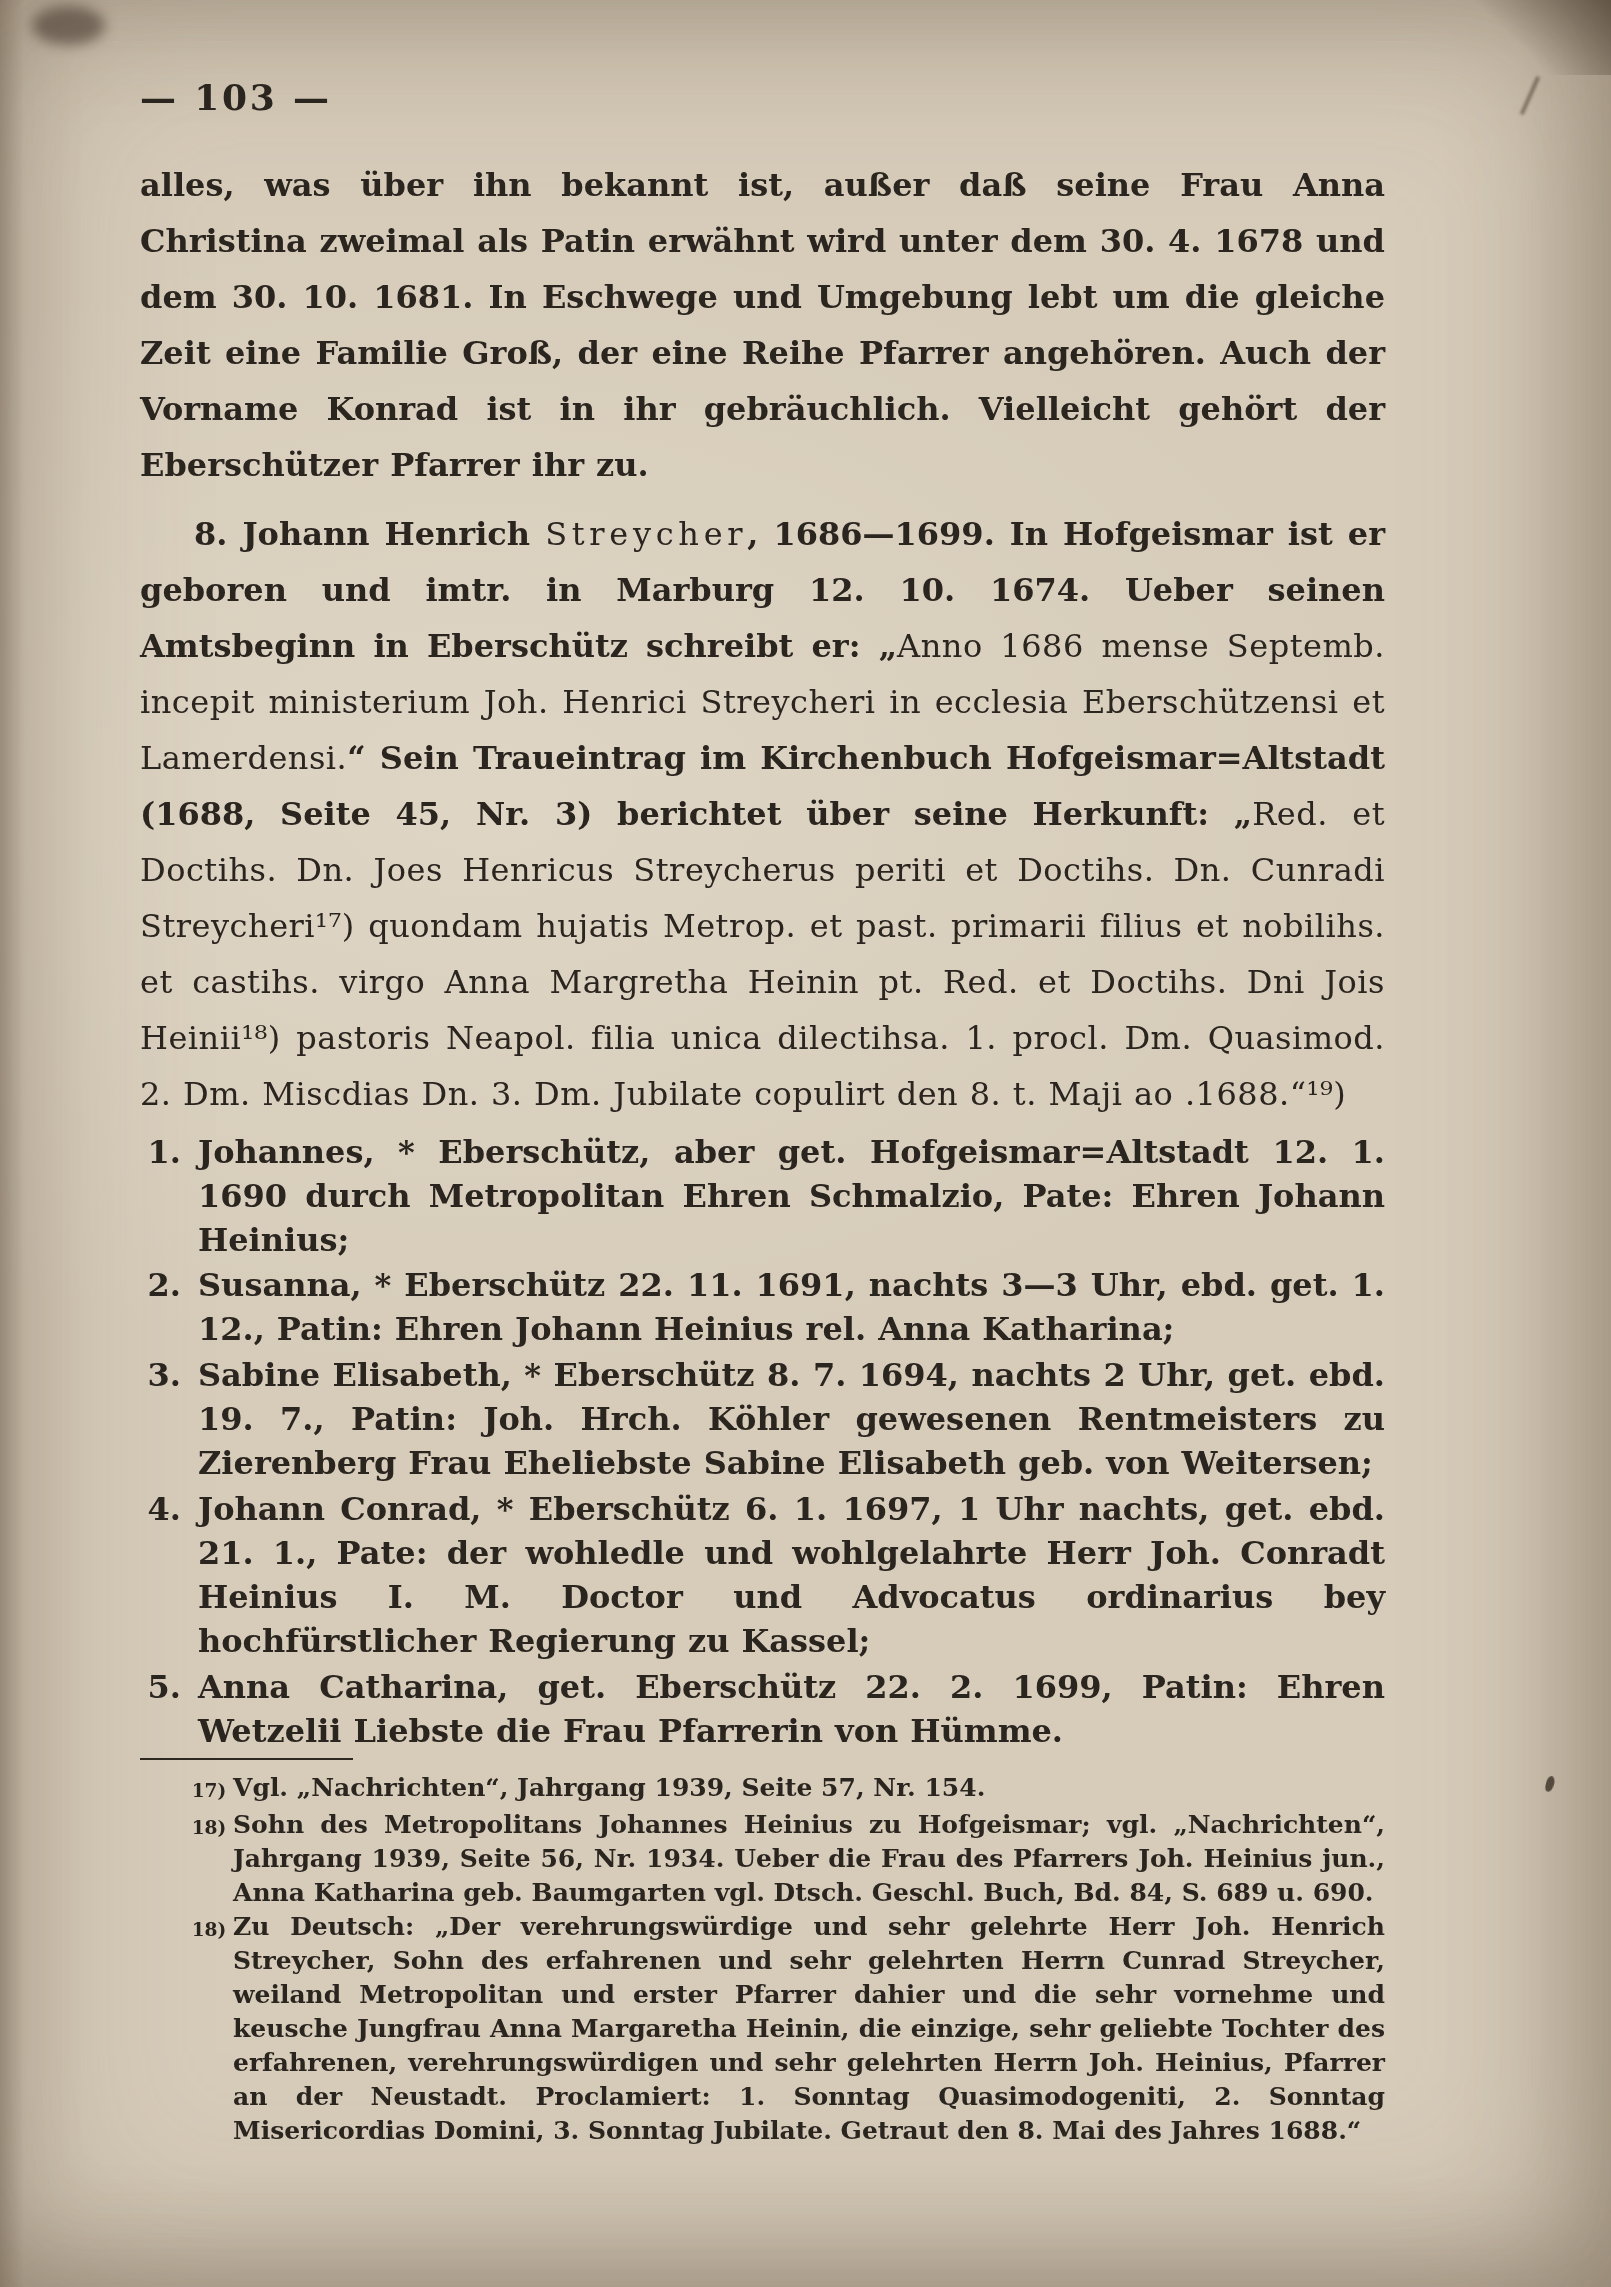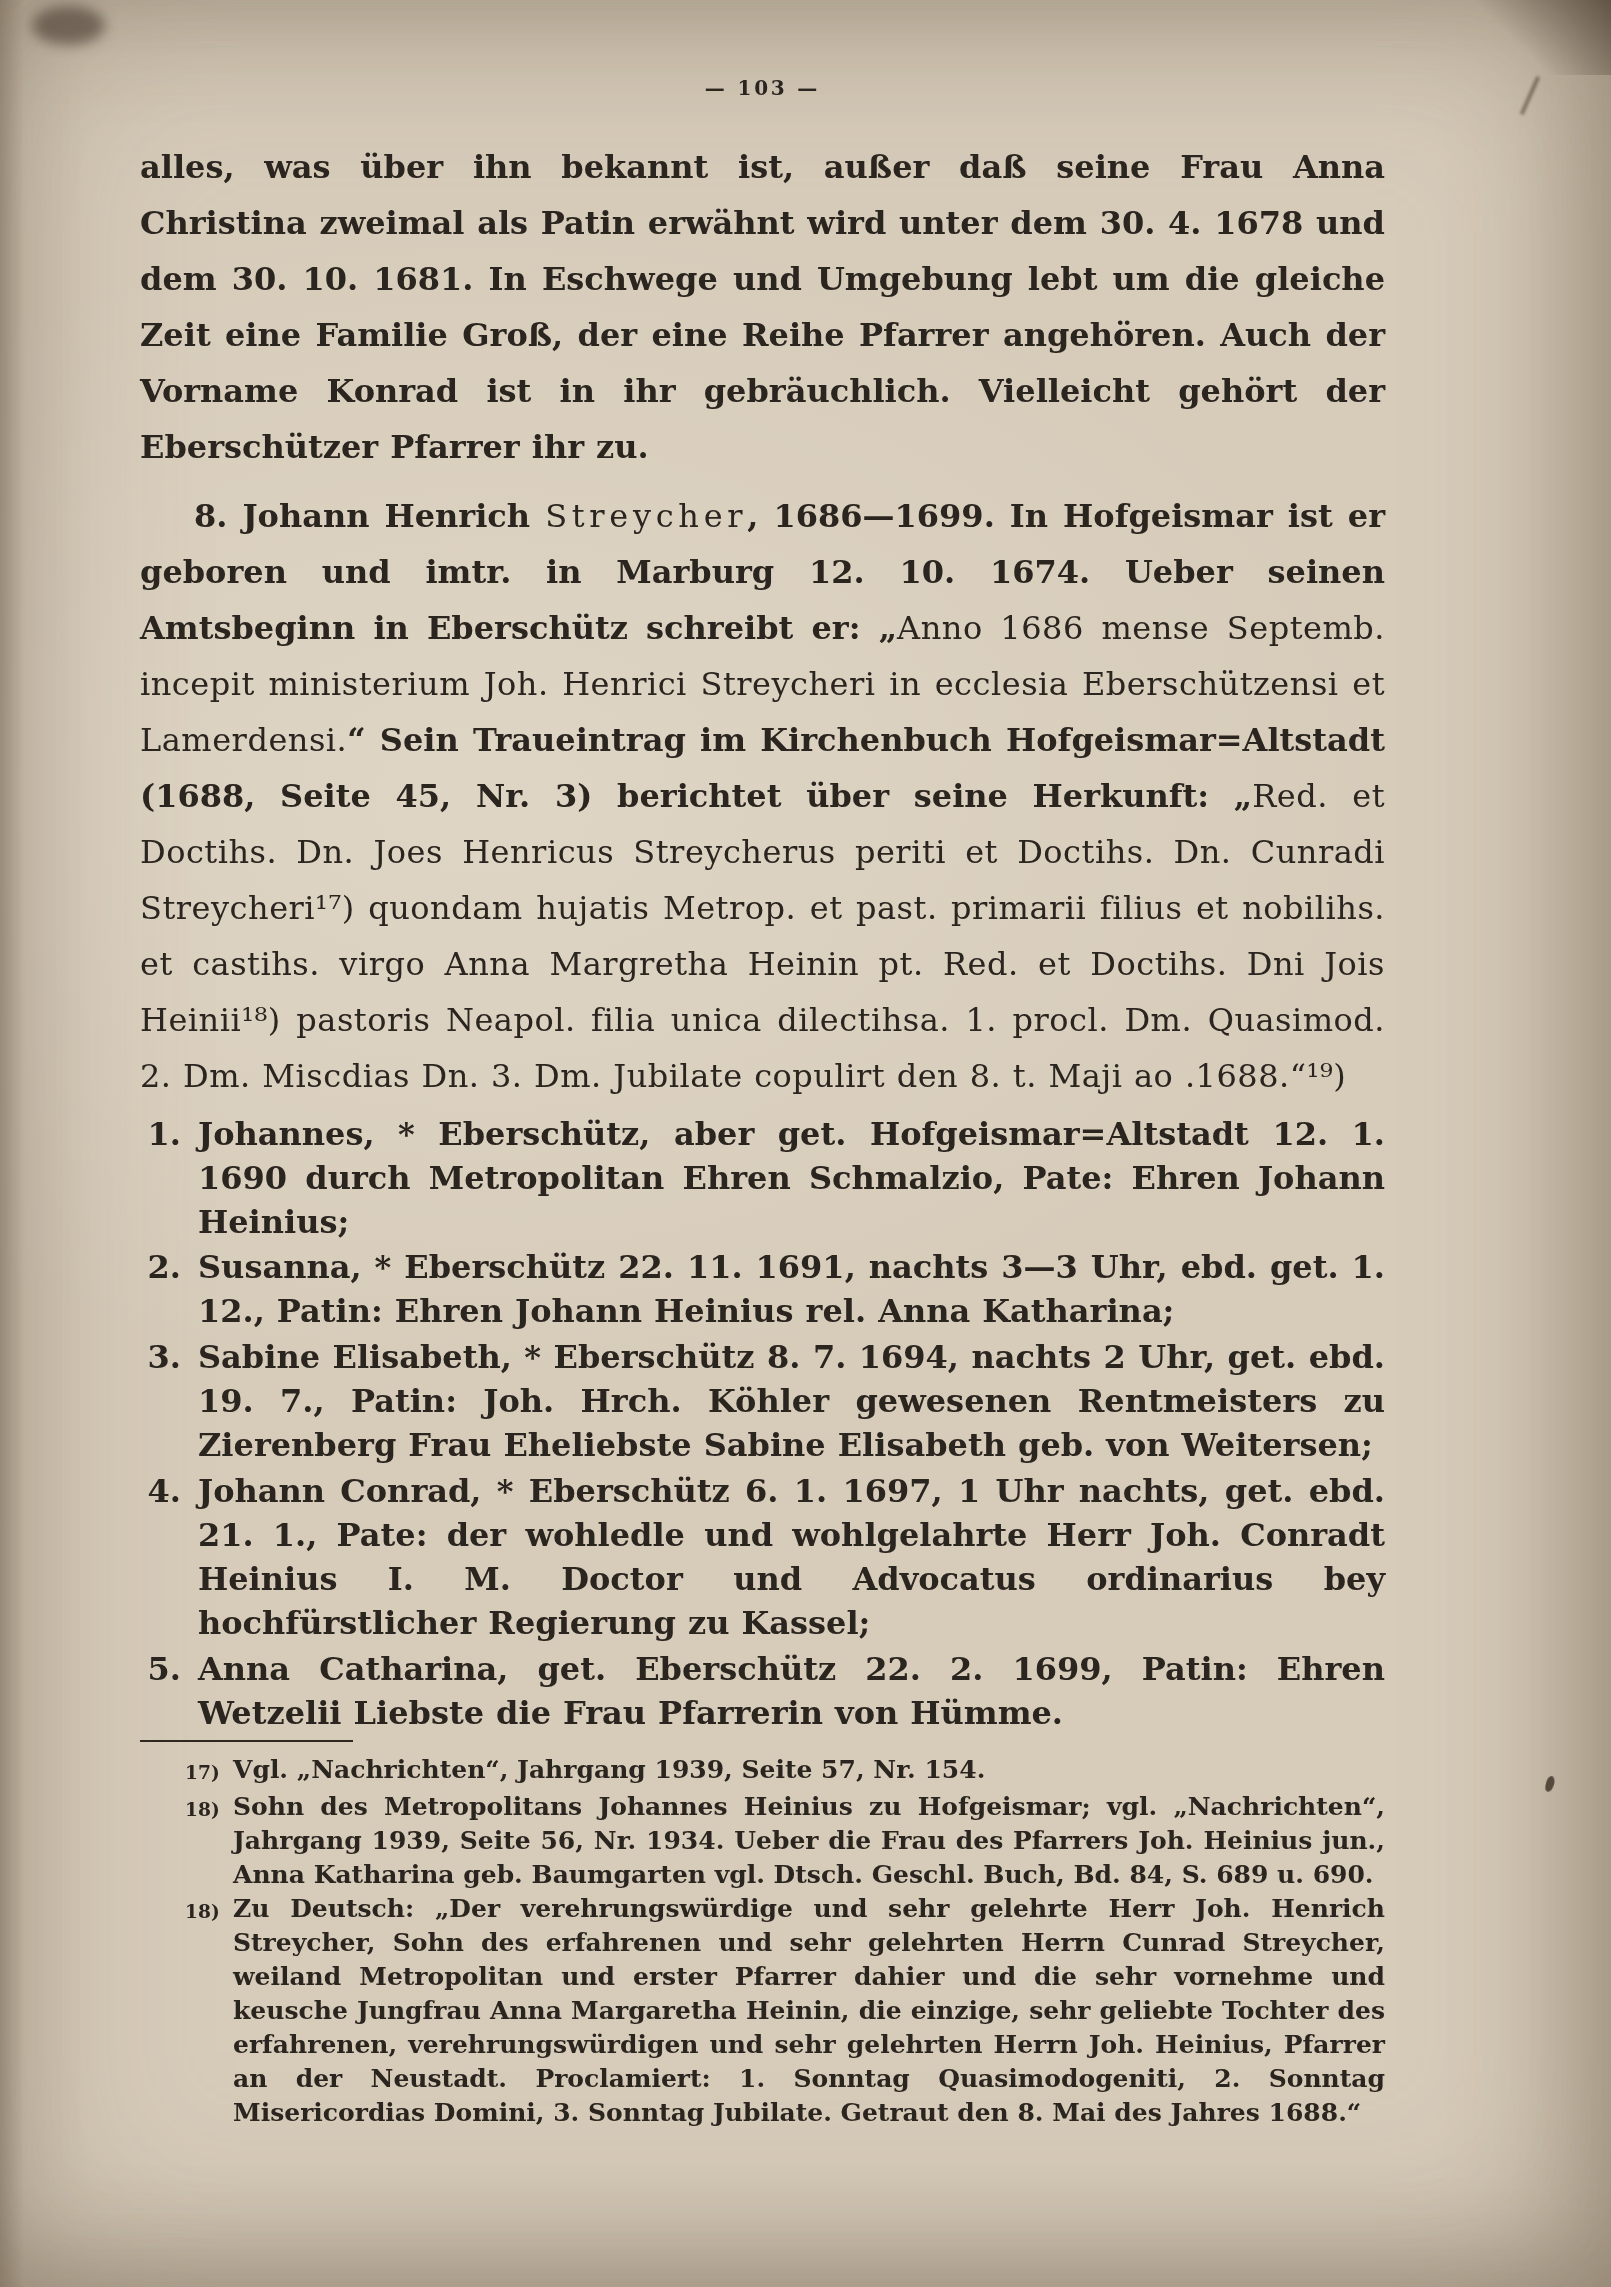--- a/index.html
+++ b/index.html
@@ -38,21 +38,21 @@
     background:rgba(48,38,28,0.75); transform:rotate(14deg); filter:blur(0.5px);
   }
   .art-leftedge {
     left:0; top:0; width:24px; height:2288px;
     background:linear-gradient(90deg, rgba(90,74,56,0.30), rgba(90,74,56,0));
   }
 
   .content { position:absolute; left:140px; top:76px; width:1245px; }
 
   .pagenum {
-    text-align:center; font-size:20px; font-weight:bold;
+    font-size:36px; font-weight:bold;
     letter-spacing:2.8px; margin:0 0 39px 0;
   }
 
   .para {
     margin:0; font-size:32px; line-height:56px; font-weight:bold;
     text-align:justify; word-spacing:0.9px;
   }
   .indent { text-indent:54px; }
   .mt14 { margin-top:13px; }
   .mt18 { margin-top:17px; }
@@ -67,21 +67,21 @@
 
   .closing { margin-top:13px; }
 
   .fnrule {
     width:213px; height:0; border-top:2.8px solid #2f2820;
     margin:4.7px 0 11.2px 0;
   }
 
   .footnotes { padding-left:45px; }
   .fn { display:flex; font-size:25px; line-height:34px; font-weight:bold; }
-  .fn .fnm { flex:0 0 48px; font-size:18.6px; padding-top:2.8px; }
+  .fn .fnm { flex:0 0 48px; font-size:18.6px; padding-top:2.8px;text-align:center; }
   .fn .fntxt { flex:1; text-align:justify; }
 </style>
 </head>
 <body>
 
 <div class="scan">
 
   <div class="artifact art-tl"></div>
   <div class="artifact art-tr"></div>
   <div class="artifact art-slash"></div>

